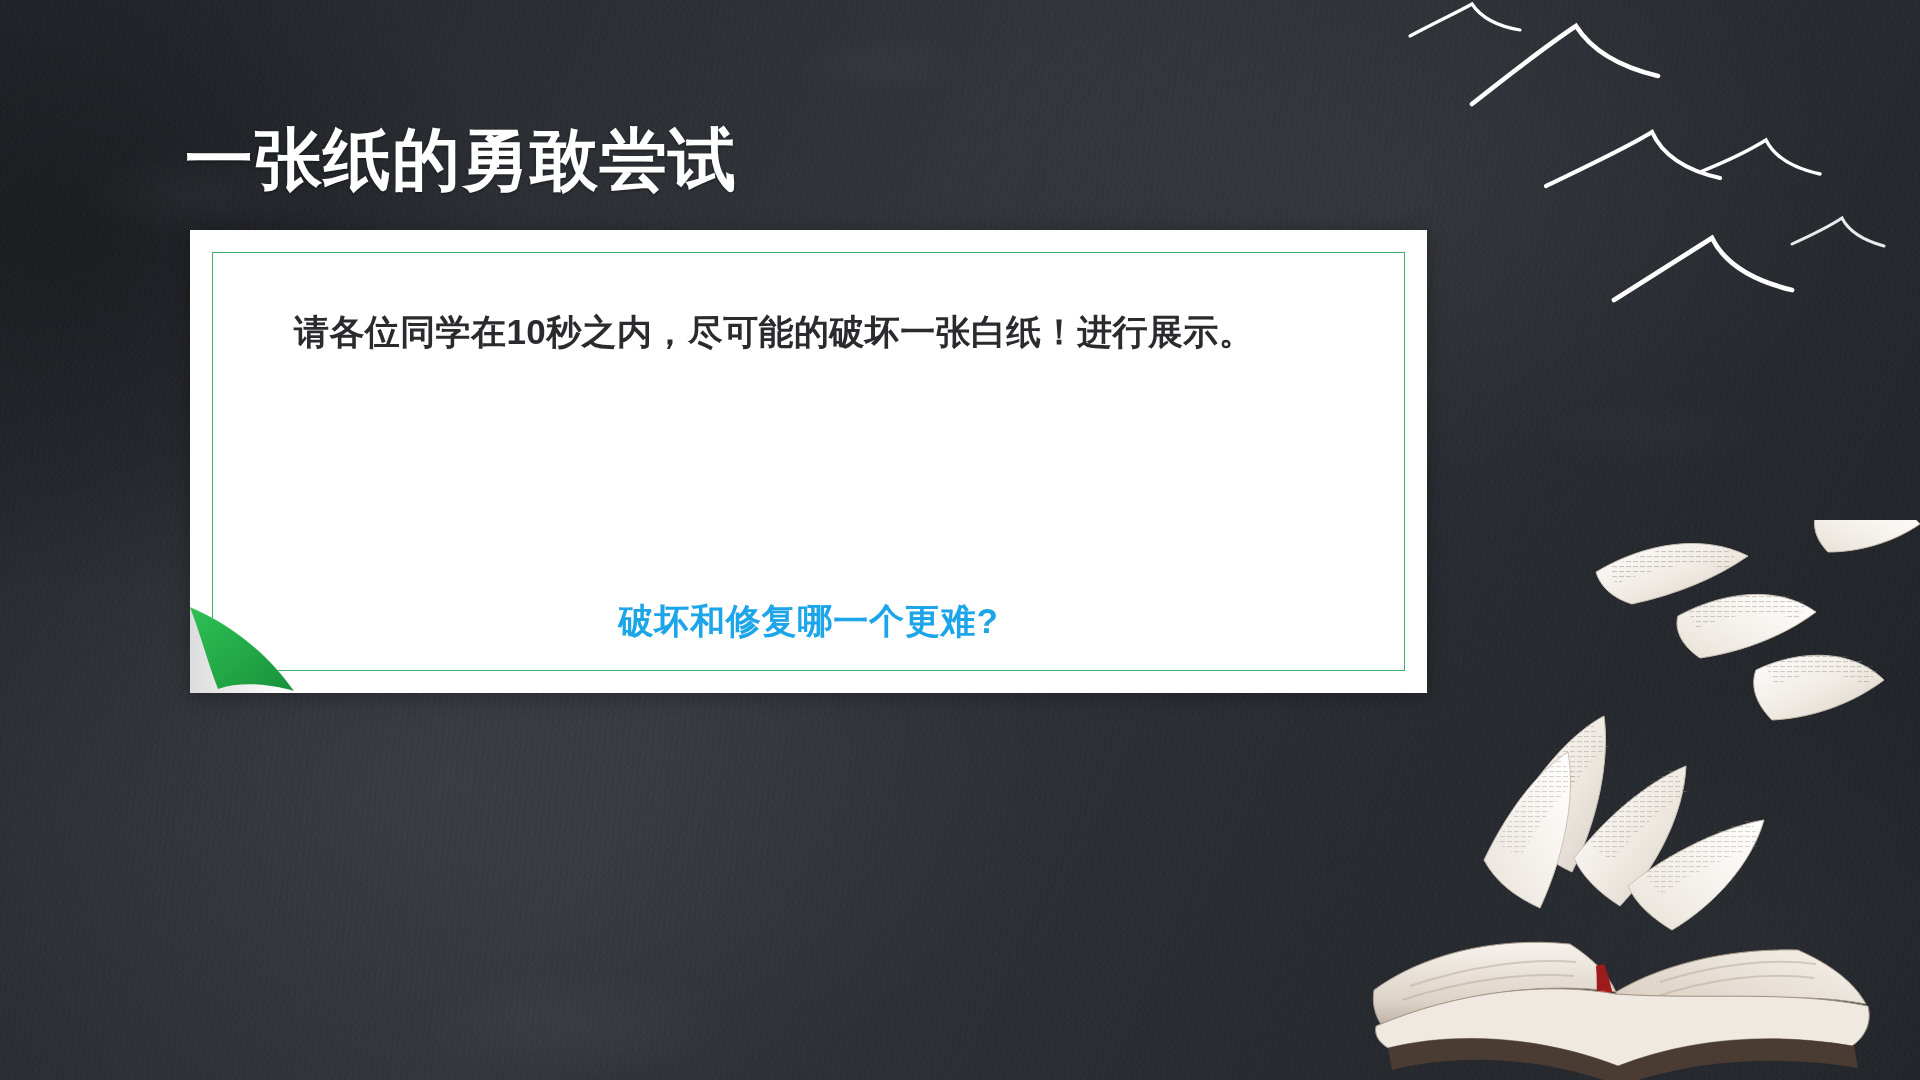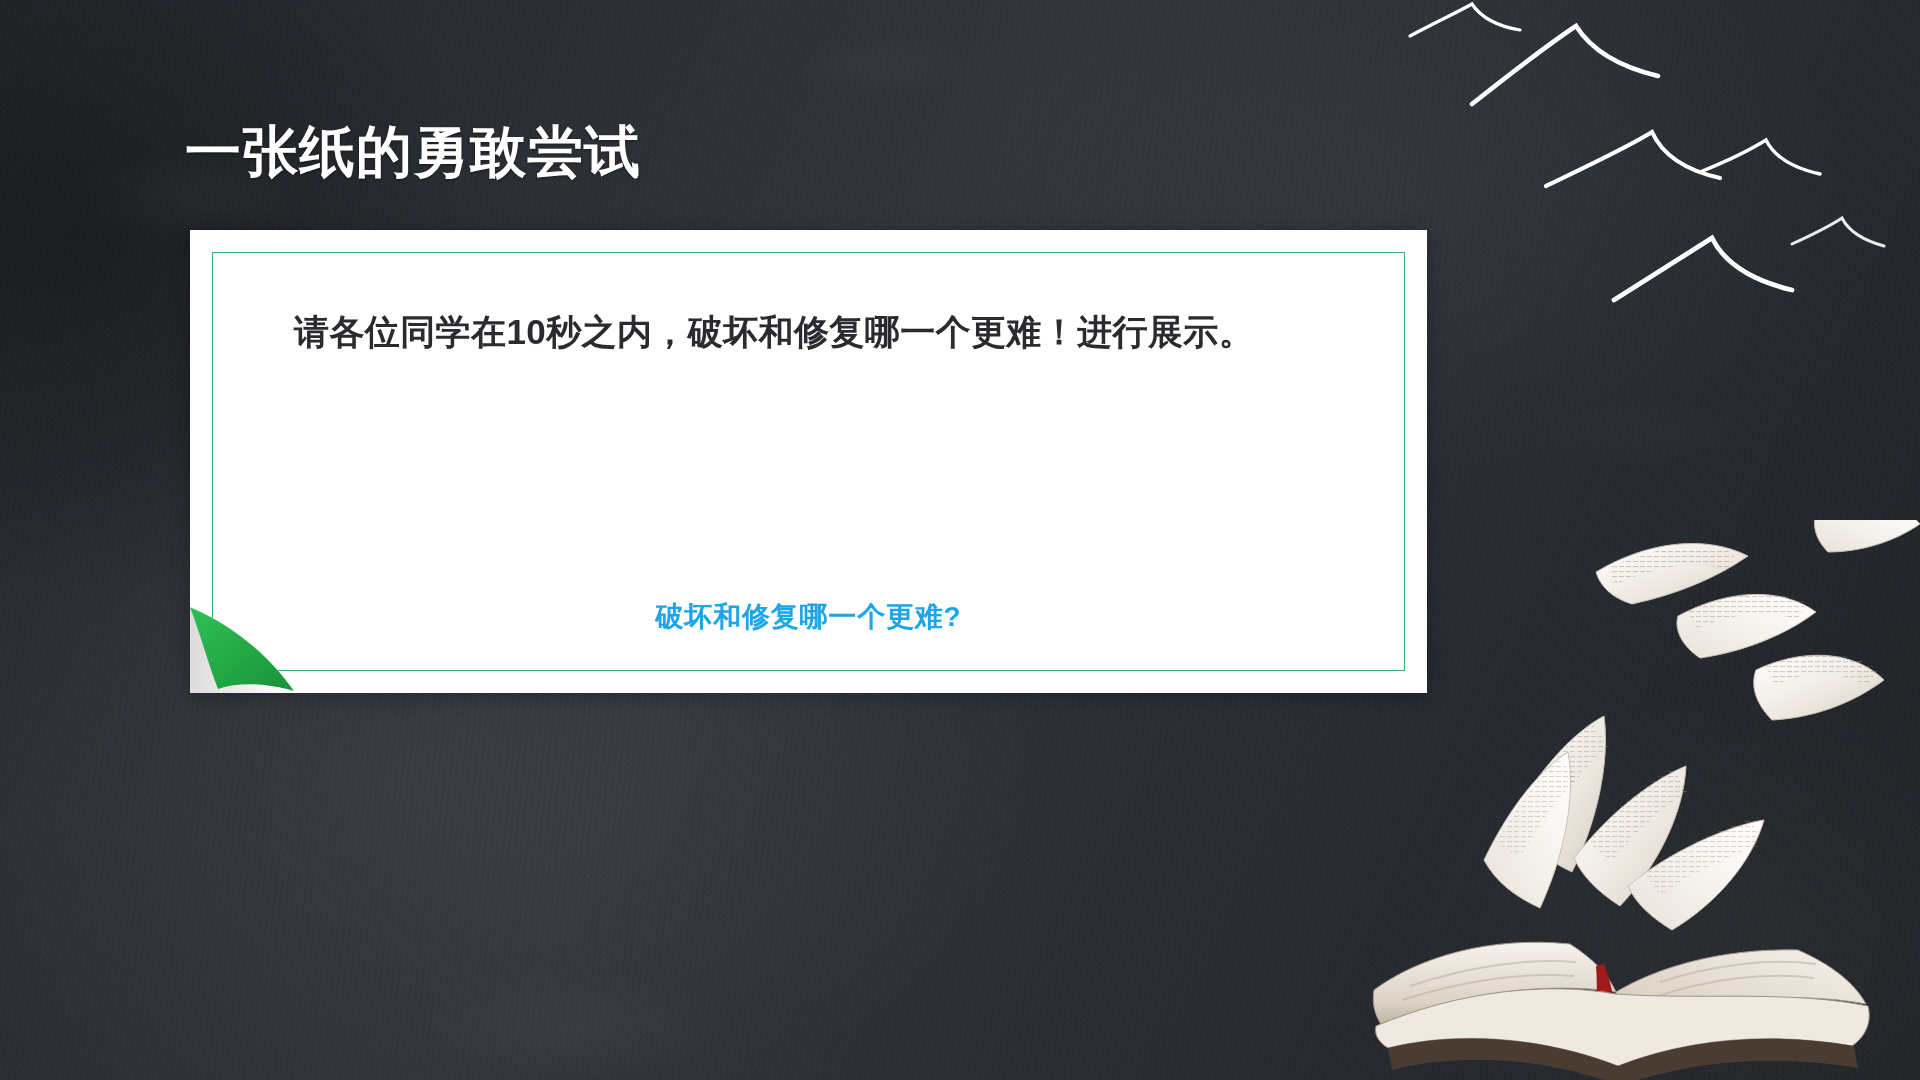--- a/index.html
+++ b/index.html
@@ -45,21 +45,21 @@
       radial-gradient(ellipse 140px 48px at 46% 6%, rgba(255,255,255,.05), rgba(255,255,255,0) 70%),
       radial-gradient(ellipse 260px 90px at 30% 95%, rgba(255,255,255,.05), rgba(255,255,255,0) 70%),
       radial-gradient(ellipse 120px 300px at 66% 55%, rgba(255,255,255,.025), rgba(255,255,255,0) 72%),
       radial-gradient(ellipse 200px 60px at 86% 40%, rgba(255,255,255,.035), rgba(255,255,255,0) 70%);
   }
 
   
   #title {
     position:absolute;
     left:185px; top:121px;
-    font-size:56px;
+    font-size:68px;
     font-weight:bold;
     color:#ffffff;
     letter-spacing:1px;
     line-height:1.12;
     text-shadow:0 1px 3px rgba(0,0,0,.45);
     white-space:nowrap;
   }
 
   
   #card {
@@ -90,21 +90,21 @@
     letter-spacing:.4px;
     text-indent:14px;
   }
   .para.spaced { margin-top:44px; }
 
   #highlight {
     position:absolute;
     left:22px; right:22px;
     top:368px;
     text-align:center;
-    font-size:28px;
+    font-size:35px;
     font-weight:bold;
     color:#1ca5e8;
     letter-spacing:.8px;
   }
 
   
   #fold {
     position:absolute;
     left:0px; bottom:0px;
     width:120px; height:108px;
@@ -224,21 +224,21 @@
     </g>
   </svg>
 
   <div id="title">一张纸的勇敢尝试</div>
 
   <div id="card">
 
     <div id="card-inner-border" style="border-color: rgb(62, 176, 107);"></div>
 
     <div id="body-text">
-      <div class="para" style="color: rgb(43, 43, 47);">请各位同学在10秒之内，破坏和修复哪一个更难！进行展示。</div>
+      <div class="para" style="color: rgb(43, 43, 47);">请各位同学在10秒之内，尽可能的破坏一张白纸！进行展示。</div>
     </div>
 
     <div id="highlight" style="color: rgb(28, 165, 232);">破坏和修复哪一个更难?</div>
 
     <svg id="fold" viewBox="0 0 120 108">
       <defs>
         <linearGradient id="foldG" x1="0" y1="0" x2="1" y2="1">
           <stop offset="0%" stop-color="#2fbf55"></stop>
           <stop offset="55%" stop-color="#22a845"></stop>
           <stop offset="100%" stop-color="#18903a"></stop>

